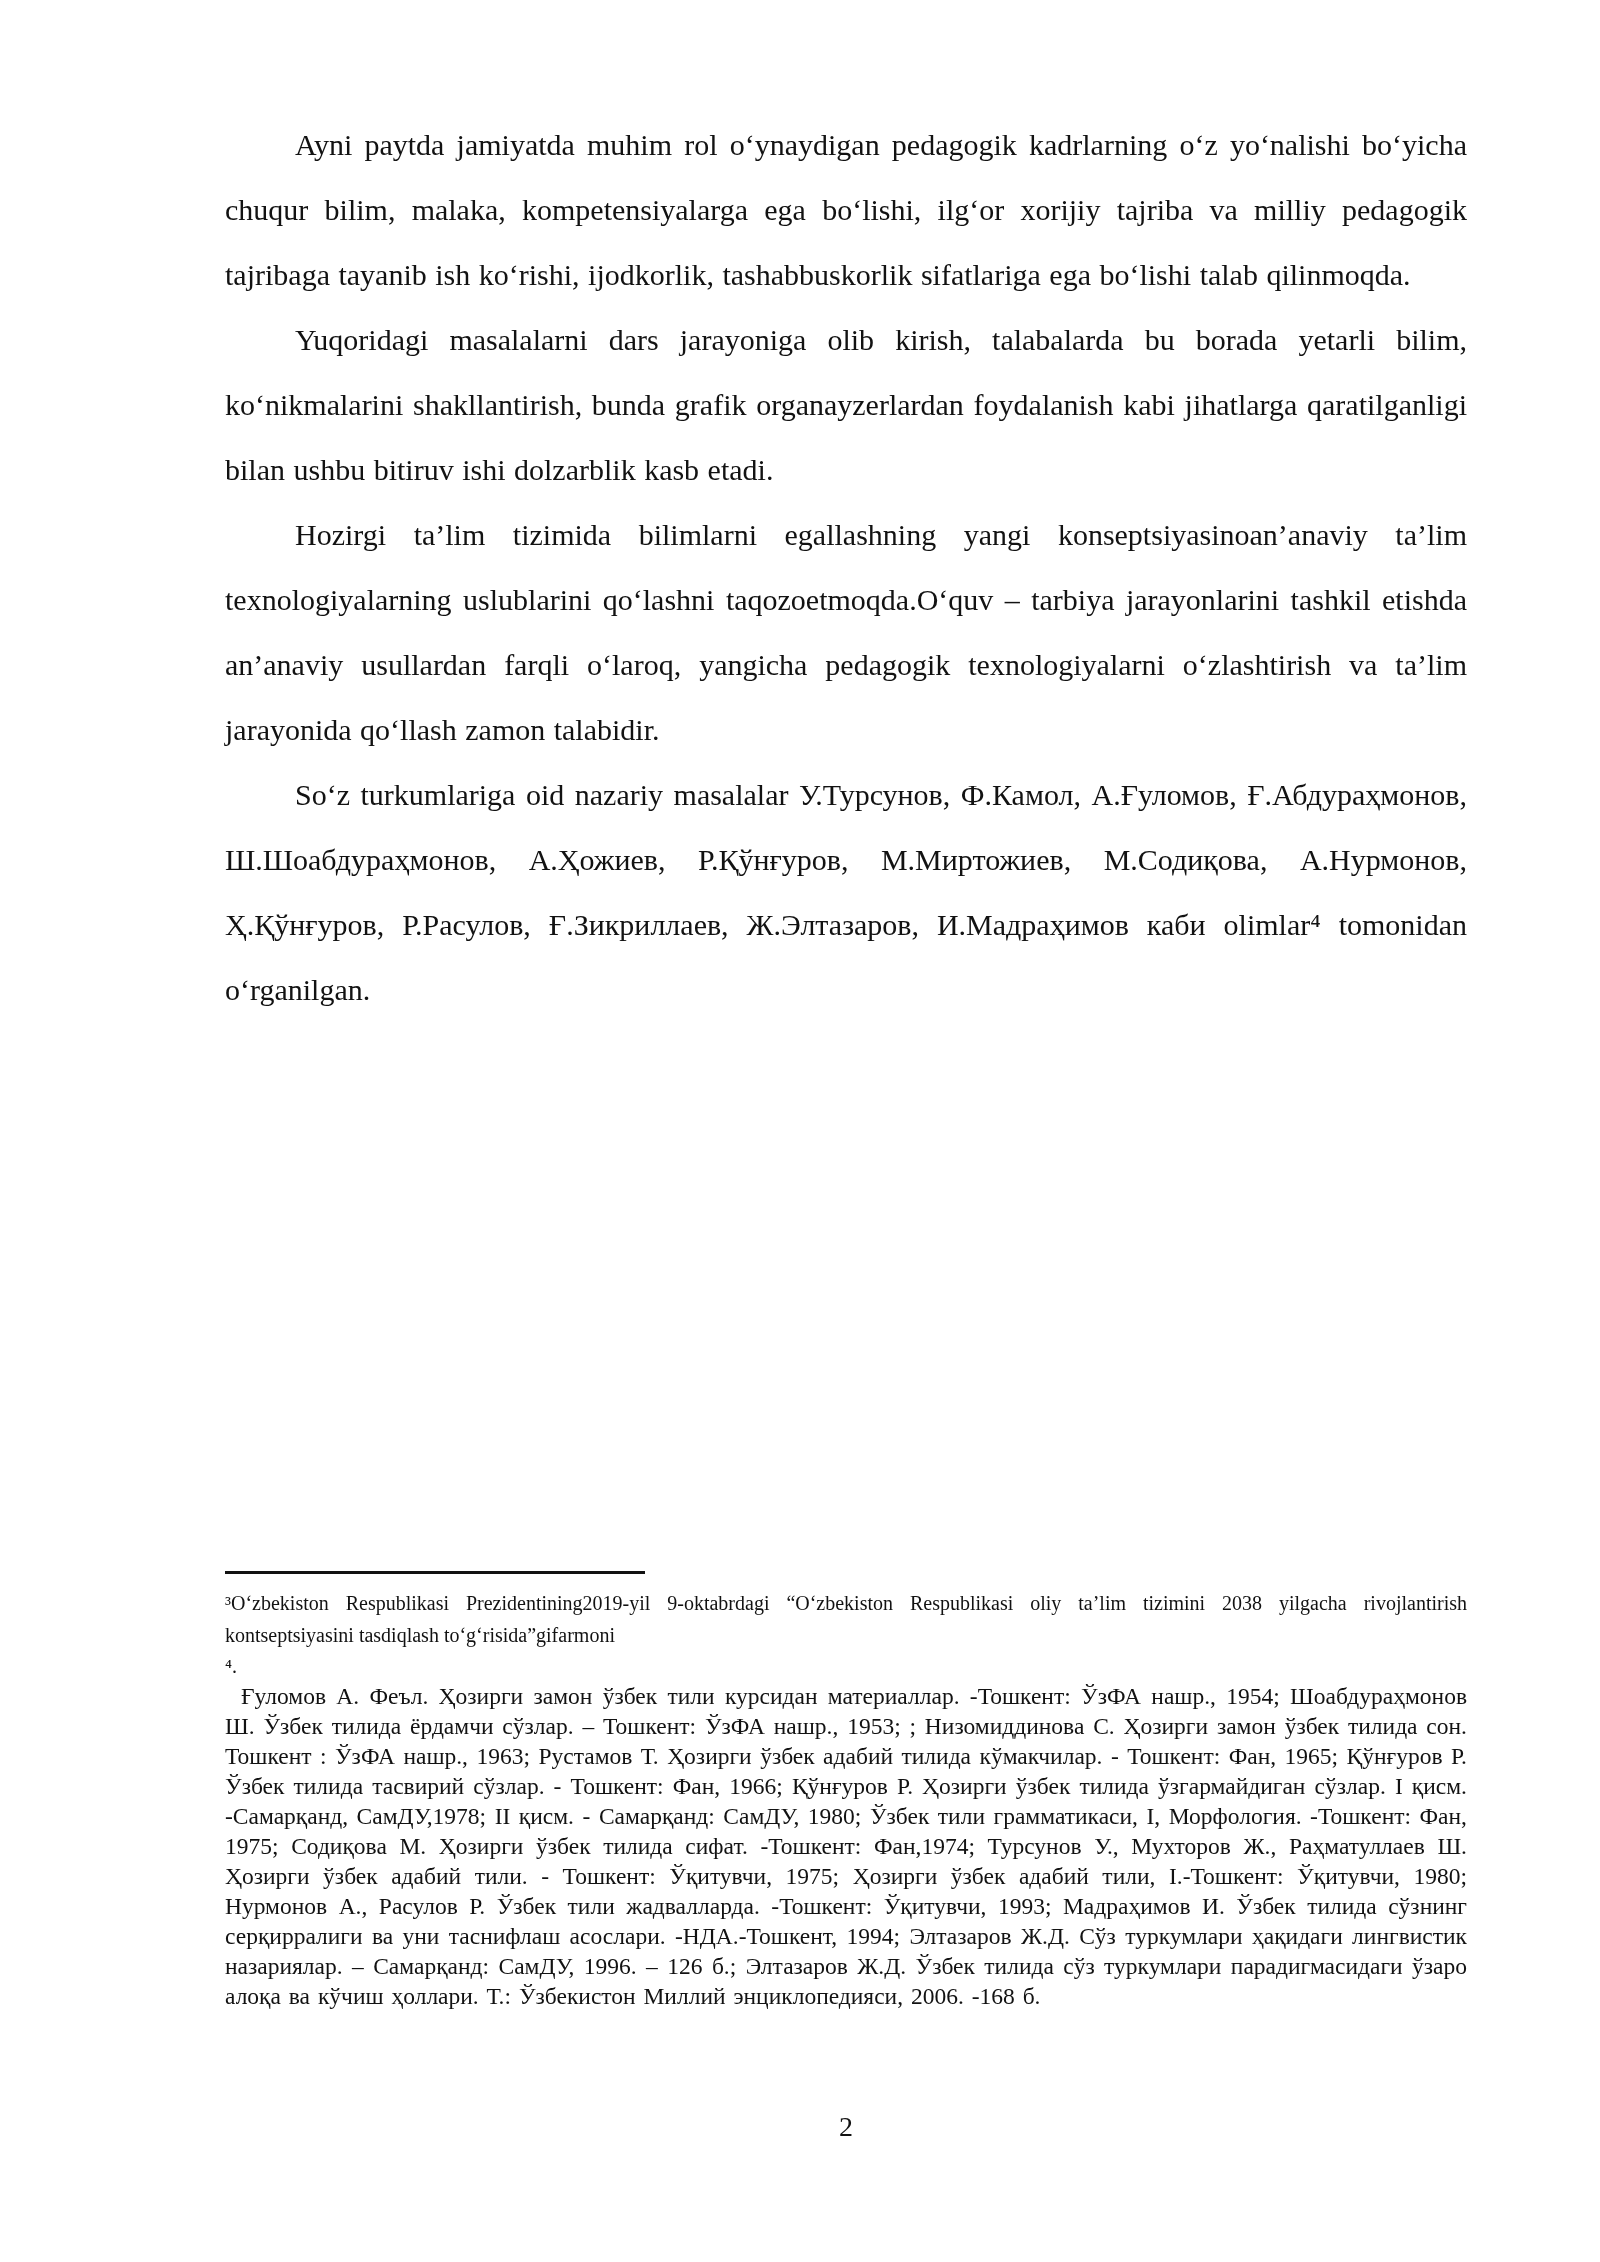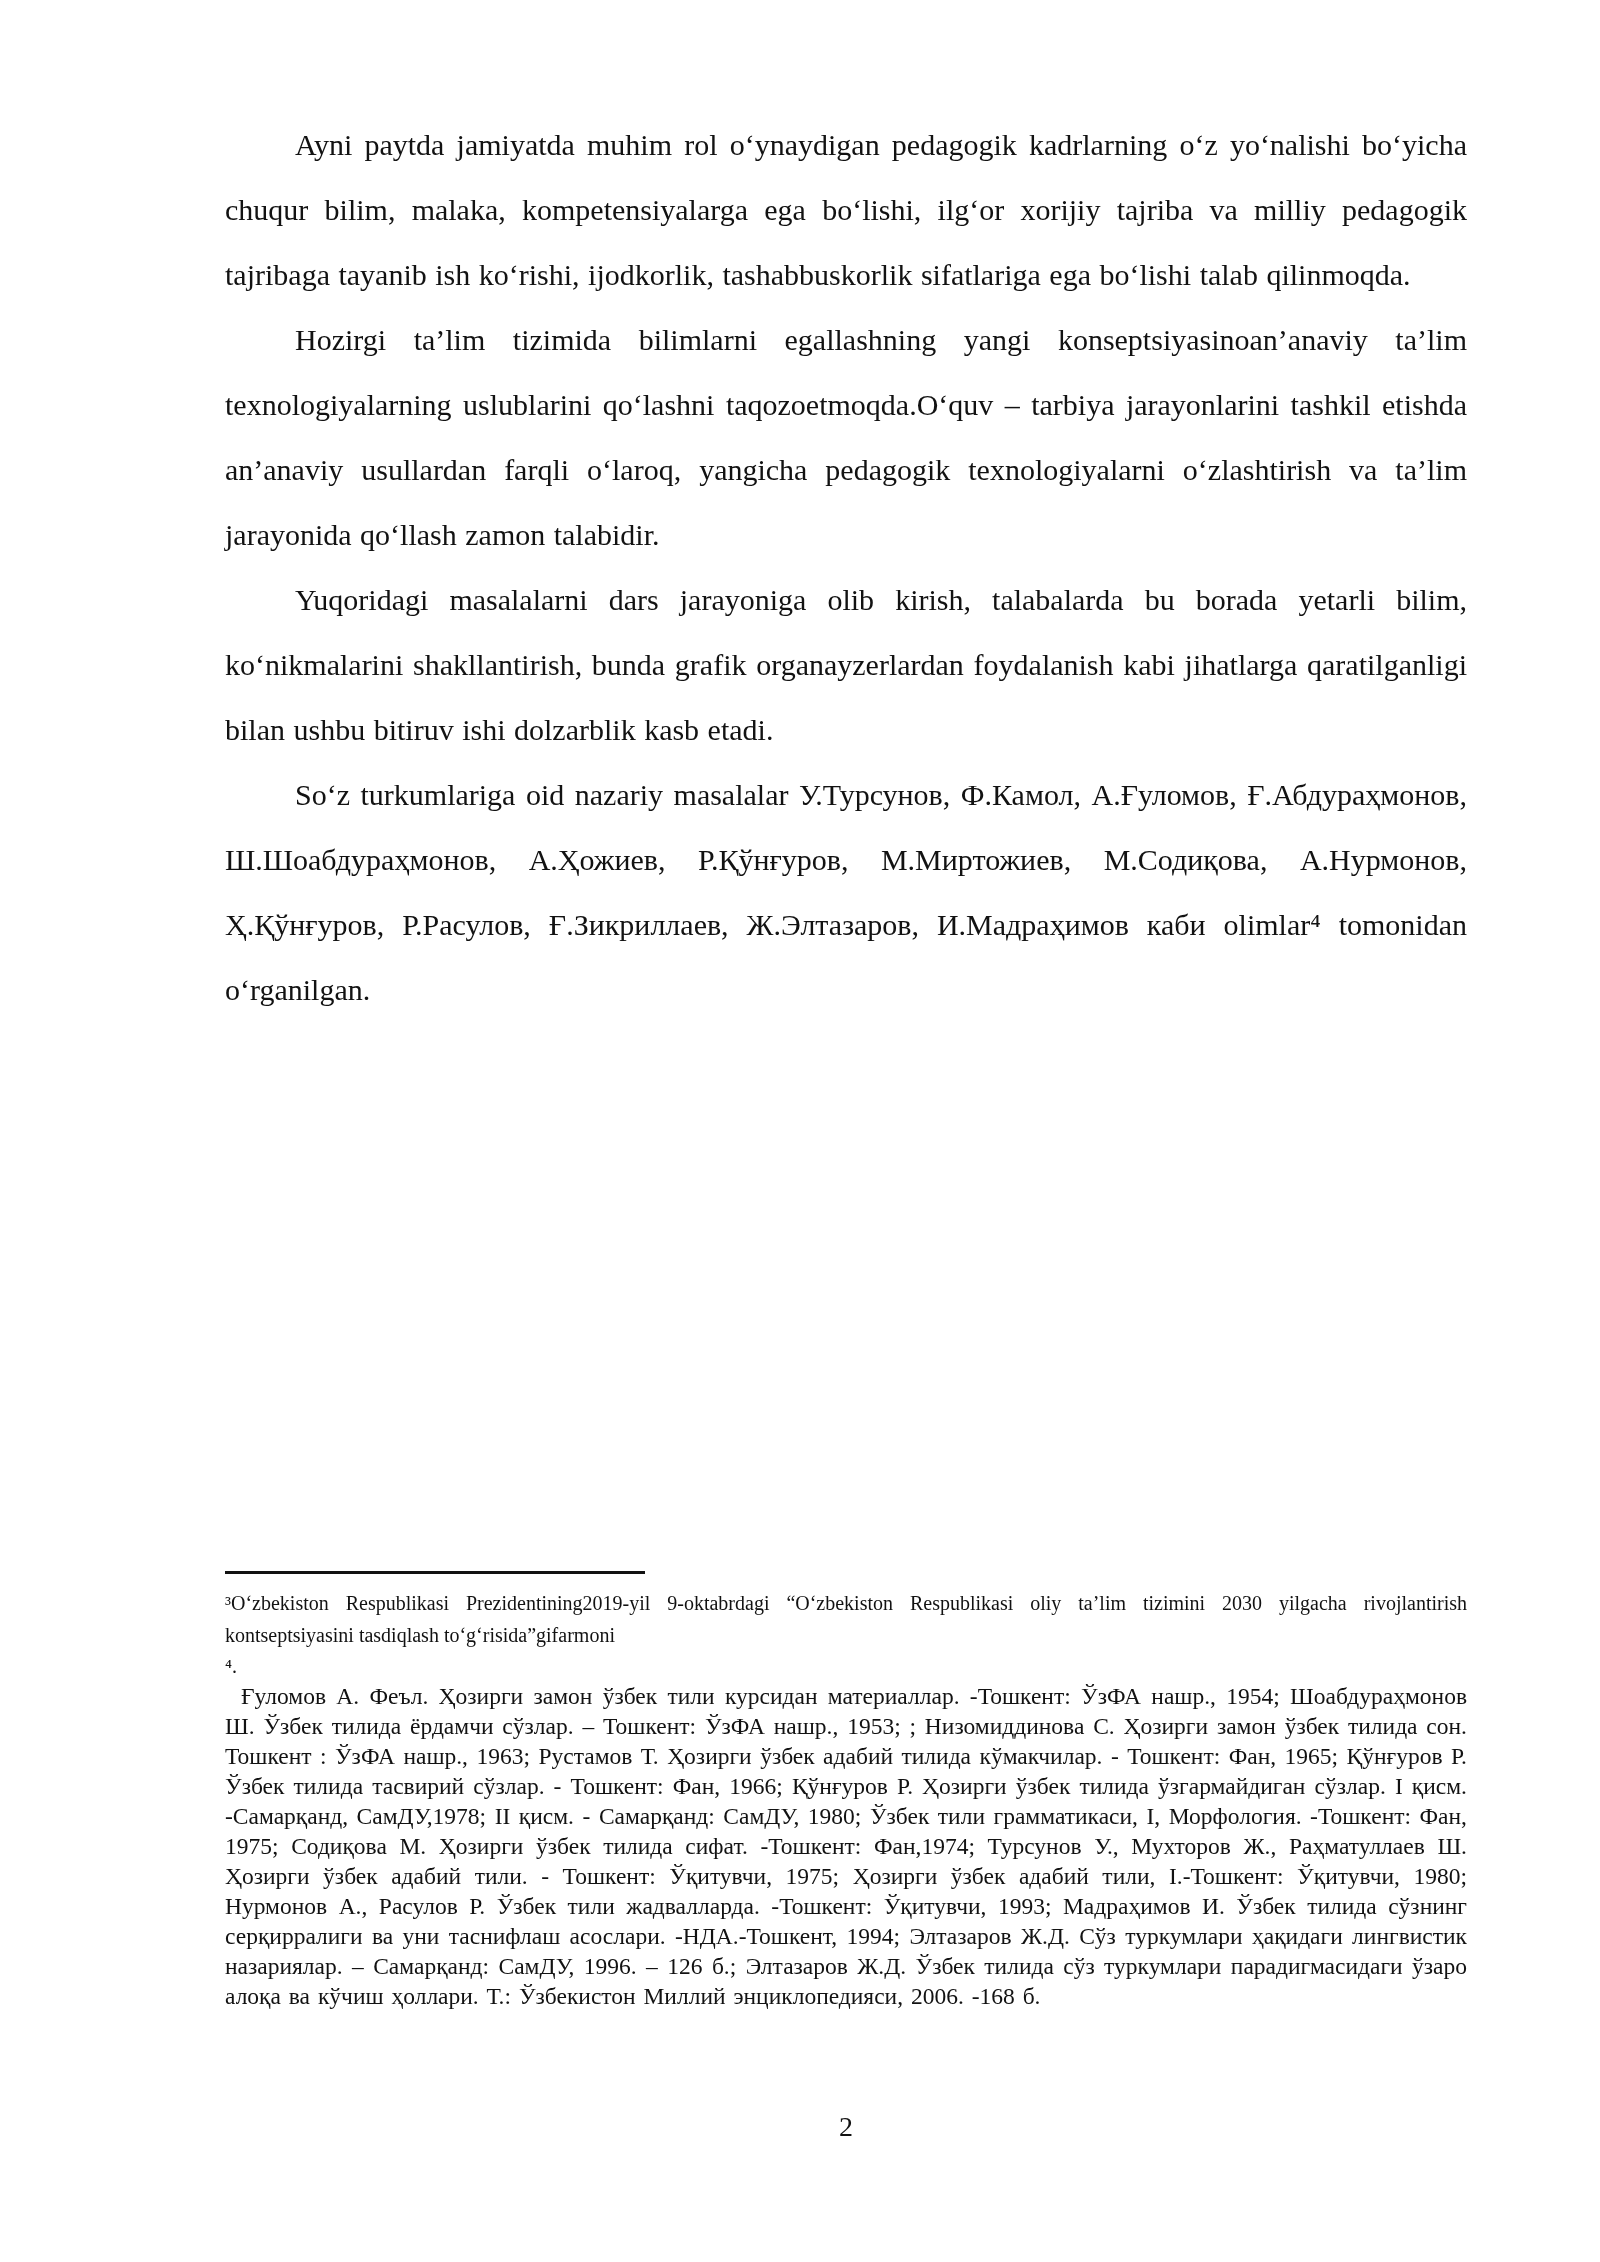--- a/index.html
+++ b/index.html
@@ -72,25 +72,25 @@
     text-align: center;
     font-size: 28px;
     line-height: 30px;
   }
 </style>
 </head>
 <body>
 
 <div class="page body-text">
   <p>Ayni paytda jamiyatda muhim rol o‘ynaydigan pedagogik kadrlarning o‘z yo‘nalishi bo‘yicha chuqur bilim, malaka, kompetensiyalarga ega bo‘lishi, ilg‘or xorijiy tajriba va milliy pedagogik tajribaga tayanib ish ko‘rishi, ijodkorlik, tashabbuskorlik sifatlariga ega bo‘lishi talab qilinmoqda.</p>
+  <p>Yuqoridagi masalalarni dars jarayoniga olib kirish, talabalarda bu borada yetarli bilim, ko‘nikmalarini shakllantirish, bunda grafik organayzerlardan foydalanish kabi jihatlarga qaratilganligi bilan ushbu bitiruv ishi dolzarblik kasb etadi.</p>
   <p>Hozirgi ta’lim tizimida bilimlarni egallashning yangi konseptsiyasinoan’anaviy ta’lim texnologiyalarning uslublarini qo‘lashni taqozoetmoqda.O‘quv – tarbiya jarayonlarini tashkil etishda an’anaviy usullardan farqli o‘laroq, yangicha pedagogik texnologiyalarni o‘zlashtirish va ta’lim jarayonida qo‘llash zamon talabidir.</p>
-  <p>Yuqoridagi masalalarni dars jarayoniga olib kirish, talabalarda bu borada yetarli bilim, ko‘nikmalarini shakllantirish, bunda grafik organayzerlardan foydalanish kabi jihatlarga qaratilganligi bilan ushbu bitiruv ishi dolzarblik kasb etadi.</p>
   <p>So‘z turkumlariga oid nazariy masalalar У.Турсунов, Ф.Камол, А.Ғуломов, Ғ.Абдураҳмонов, Ш.Шоабдураҳмонов, А.Ҳожиев, Р.Қўнғуров, М.Миртожиев, М.Содиқова, А.Нурмонов, Ҳ.Қўнғуров, Р.Расулов, Ғ.Зикриллаев, Ж.Элтазаров, И.Мадраҳимов каби olimlar⁴ tomonidan o‘rganilgan.</p>
 </div>
 
 <div class="footnote-area">
   <div class="footnote-separator"></div>
-  <p class="fn-3">³O‘zbekiston Respublikasi Prezidentining2019-yil 9-oktabrdagi “O‘zbekiston Respublikasi oliy ta’lim tizimini 2030 yilgacha rivojlantirish kontseptsiyasini tasdiqlash to‘g‘risida”gifarmoni</p>
+  <p class="fn-3">³O‘zbekiston Respublikasi Prezidentining2019-yil 9-oktabrdagi “O‘zbekiston Respublikasi oliy ta’lim tizimini 2038 yilgacha rivojlantirish kontseptsiyasini tasdiqlash to‘g‘risida”gifarmoni</p>
   <p class="fn-4-marker">⁴.</p>
   <p class="fn-4">Ғуломов А. Феъл. Ҳозирги замон ўзбек тили курсидан материаллар. -Тошкент: ЎзФА нашр., 1954; Шоабдураҳмонов Ш. Ўзбек тилида ёрдамчи сўзлар. – Тошкент: ЎзФА нашр., 1953; ; Низомиддинова С. Ҳозирги замон ўзбек тилида сон. Тошкент : ЎзФА нашр., 1963; Рустамов Т. Ҳозирги ўзбек адабий тилида кўмакчилар. - Тошкент: Фан, 1965; Қўнғуров Р. Ўзбек тилида тасвирий сўзлар. - Тошкент: Фан, 1966; Қўнғуров Р. Ҳозирги ўзбек тилида ўзгармайдиган сўзлар. I қисм. -Самарқанд, СамДУ,1978; II қисм. - Самарқанд: СамДУ, 1980; Ўзбек тили грамматикаси, I, Морфология. -Тошкент: Фан, 1975; Содиқова М. Ҳозирги ўзбек тилида сифат. -Тошкент: Фан,1974; Турсунов У., Мухторов Ж., Раҳматуллаев Ш. Ҳозирги ўзбек адабий тили. - Тошкент: Ўқитувчи, 1975; Ҳозирги ўзбек адабий тили, I.-Тошкент: Ўқитувчи, 1980; Нурмонов А., Расулов Р. Ўзбек тили жадвалларда. -Тошкент: Ўқитувчи, 1993; Мадраҳимов И. Ўзбек тилида сўзнинг серқирралиги ва уни таснифлаш асослари. -НДА.-Тошкент, 1994; Элтазаров Ж.Д. Сўз туркумлари ҳақидаги лингвистик назариялар. – Самарқанд: СамДУ, 1996. – 126 б.; Элтазаров Ж.Д. Ўзбек тилида сўз туркумлари парадигмасидаги ўзаро алоқа ва кўчиш ҳоллари. Т.: Ўзбекистон Миллий энциклопедияси, 2006. -168 б.</p>
 </div>
 
 <div class="page-number">2</div>
 
 </body></html>

